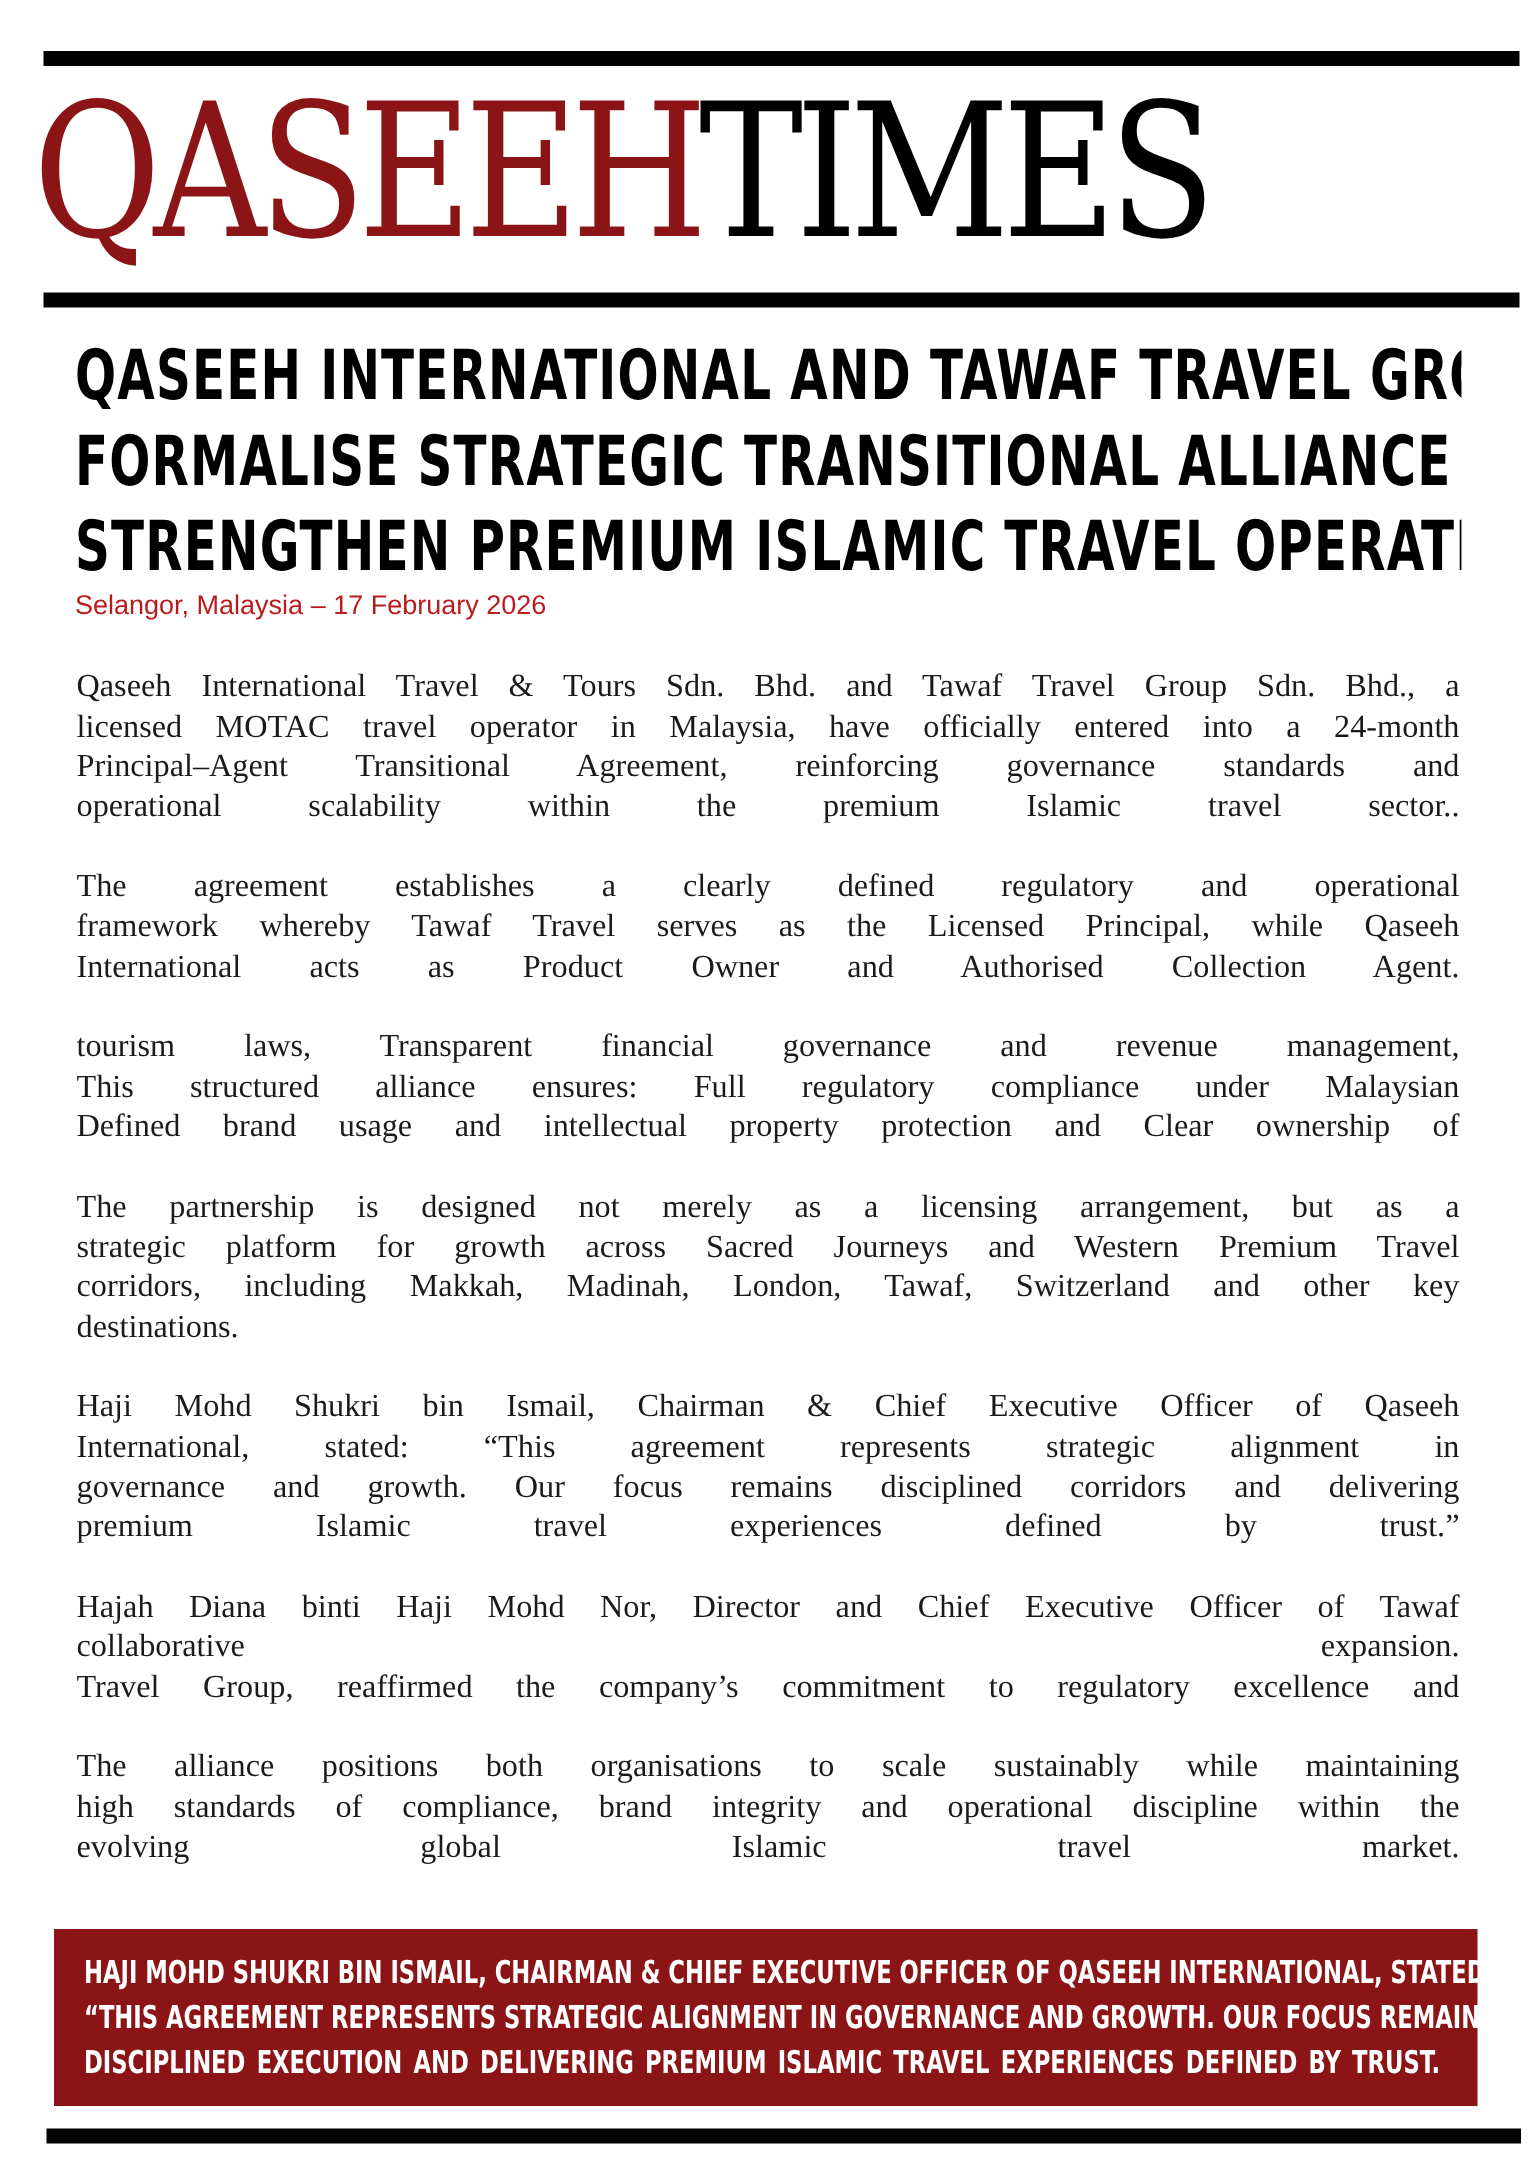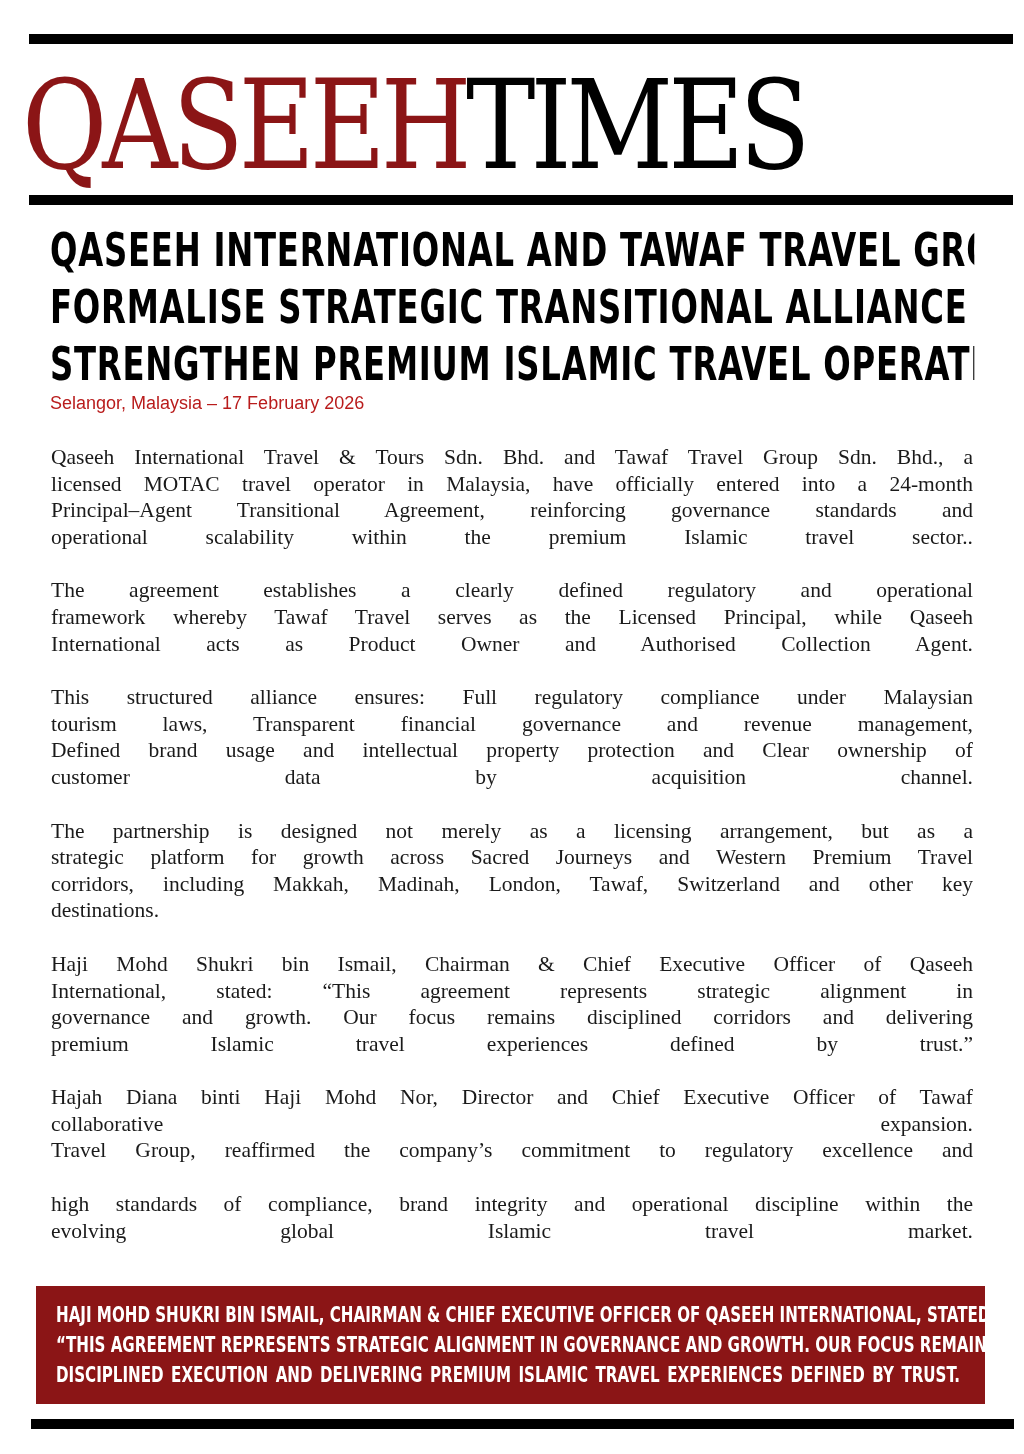--- a/index.html
+++ b/index.html
@@ -6,21 +6,21 @@
   body { width: 1024px; height: 1454px; position: relative; overflow: hidden; }
   .page { position: absolute; left: 0; top: 0; width: 1024px; height: 1454px; }
 
   .rule { position: absolute; left: 29px; width: 984px; height: 10px; background: #000; }
   .rule.top { top: 34px; }
   .rule.mid { top: 195px; }
   .rule.bottom { top: 1419px; left: 31px; width: 983px; }
 
   .masthead {
     position: absolute; left: 22px; top: 60px; width: 980px; height: 130px;
-    display: flex; align-items: center;
+    display: flex; align-items: flex-start;
     font-family: "DejaVu Serif", "Liberation Serif", serif;
     font-size: 124px; line-height: 110px; letter-spacing: -6px;
   }
   .masthead span { display: inline-block; transform: scaleX(0.84); transform-origin: left top; }
   .mast-red { color: #8b1516; }
   .mast-black { color: #000; margin-left: -85px; }
 
   .headline {
     position: absolute; left: 50px; top: 222px; width: 924px;
     font-family: "DejaVu Sans Condensed", "DejaVu Sans", sans-serif;
@@ -90,43 +90,43 @@
       <span class="line">licensed MOTAC travel operator in Malaysia, have officially entered into a 24-month</span>
       <span class="line">Principal–Agent Transitional Agreement, reinforcing governance standards and</span>
       <span class="line">operational scalability within the premium Islamic travel sector..</span>
     </div>
     <div class="para">
       <span class="line">The agreement establishes a clearly defined regulatory and operational</span>
       <span class="line">framework whereby Tawaf Travel serves as the Licensed Principal, while Qaseeh</span>
       <span class="line">International acts as Product Owner and Authorised Collection Agent.</span>
     </div>
     <div class="para">
+      <span class="line">tourism laws, Transparent financial governance and revenue management,</span>
       <span class="line">This structured alliance ensures: Full regulatory compliance under Malaysian</span>
-      <span class="line">tourism laws, Transparent financial governance and revenue management,</span>
       <span class="line">Defined brand usage and intellectual property protection and Clear ownership of</span>
-      <span class="line">customer data by acquisition channel.</span>
     </div>
     <div class="para">
       <span class="line">The partnership is designed not merely as a licensing arrangement, but as a</span>
       <span class="line">strategic platform for growth across Sacred Journeys and Western Premium Travel</span>
       <span class="line">corridors, including Makkah, Madinah, London, Tawaf, Switzerland and other key</span>
       <span class="line ragged">destinations.</span>
     </div>
     <div class="para">
       <span class="line">Haji Mohd Shukri bin Ismail, Chairman &amp; Chief Executive Officer of Qaseeh</span>
       <span class="line">International, stated: “This agreement represents strategic alignment in</span>
       <span class="line">governance and growth. Our focus remains disciplined corridors and delivering</span>
       <span class="line">premium Islamic travel experiences defined by trust.”</span>
     </div>
     <div class="para">
       <span class="line">Hajah Diana binti Haji Mohd Nor, Director and Chief Executive Officer of Tawaf</span>
       <span class="line">collaborative expansion.</span>
       <span class="line">Travel Group, reaffirmed the company’s commitment to regulatory excellence and</span>
     </div>
     <div class="para">
+      <span class="line">The alliance positions both organisations to scale sustainably while maintaining</span>
       <span class="line">high standards of compliance, brand integrity and operational discipline within the</span>
       <span class="line">evolving global Islamic travel market.</span>
     </div>
   </div>
 
   <div class="quote-box">
     <span class="ql" style="top:14px">HAJI MOHD SHUKRI BIN ISMAIL, CHAIRMAN &amp; CHIEF EXECUTIVE OFFICER OF QASEEH INTERNATIONAL, STATED:</span>
     <span class="ql" style="top:44px">“THIS AGREEMENT REPRESENTS STRATEGIC ALIGNMENT IN GOVERNANCE AND GROWTH. OUR FOCUS REMAINS</span>
     <span class="ql" style="top:74px">DISCIPLINED EXECUTION AND DELIVERING PREMIUM ISLAMIC TRAVEL EXPERIENCES DEFINED BY TRUST.</span>
   </div>

